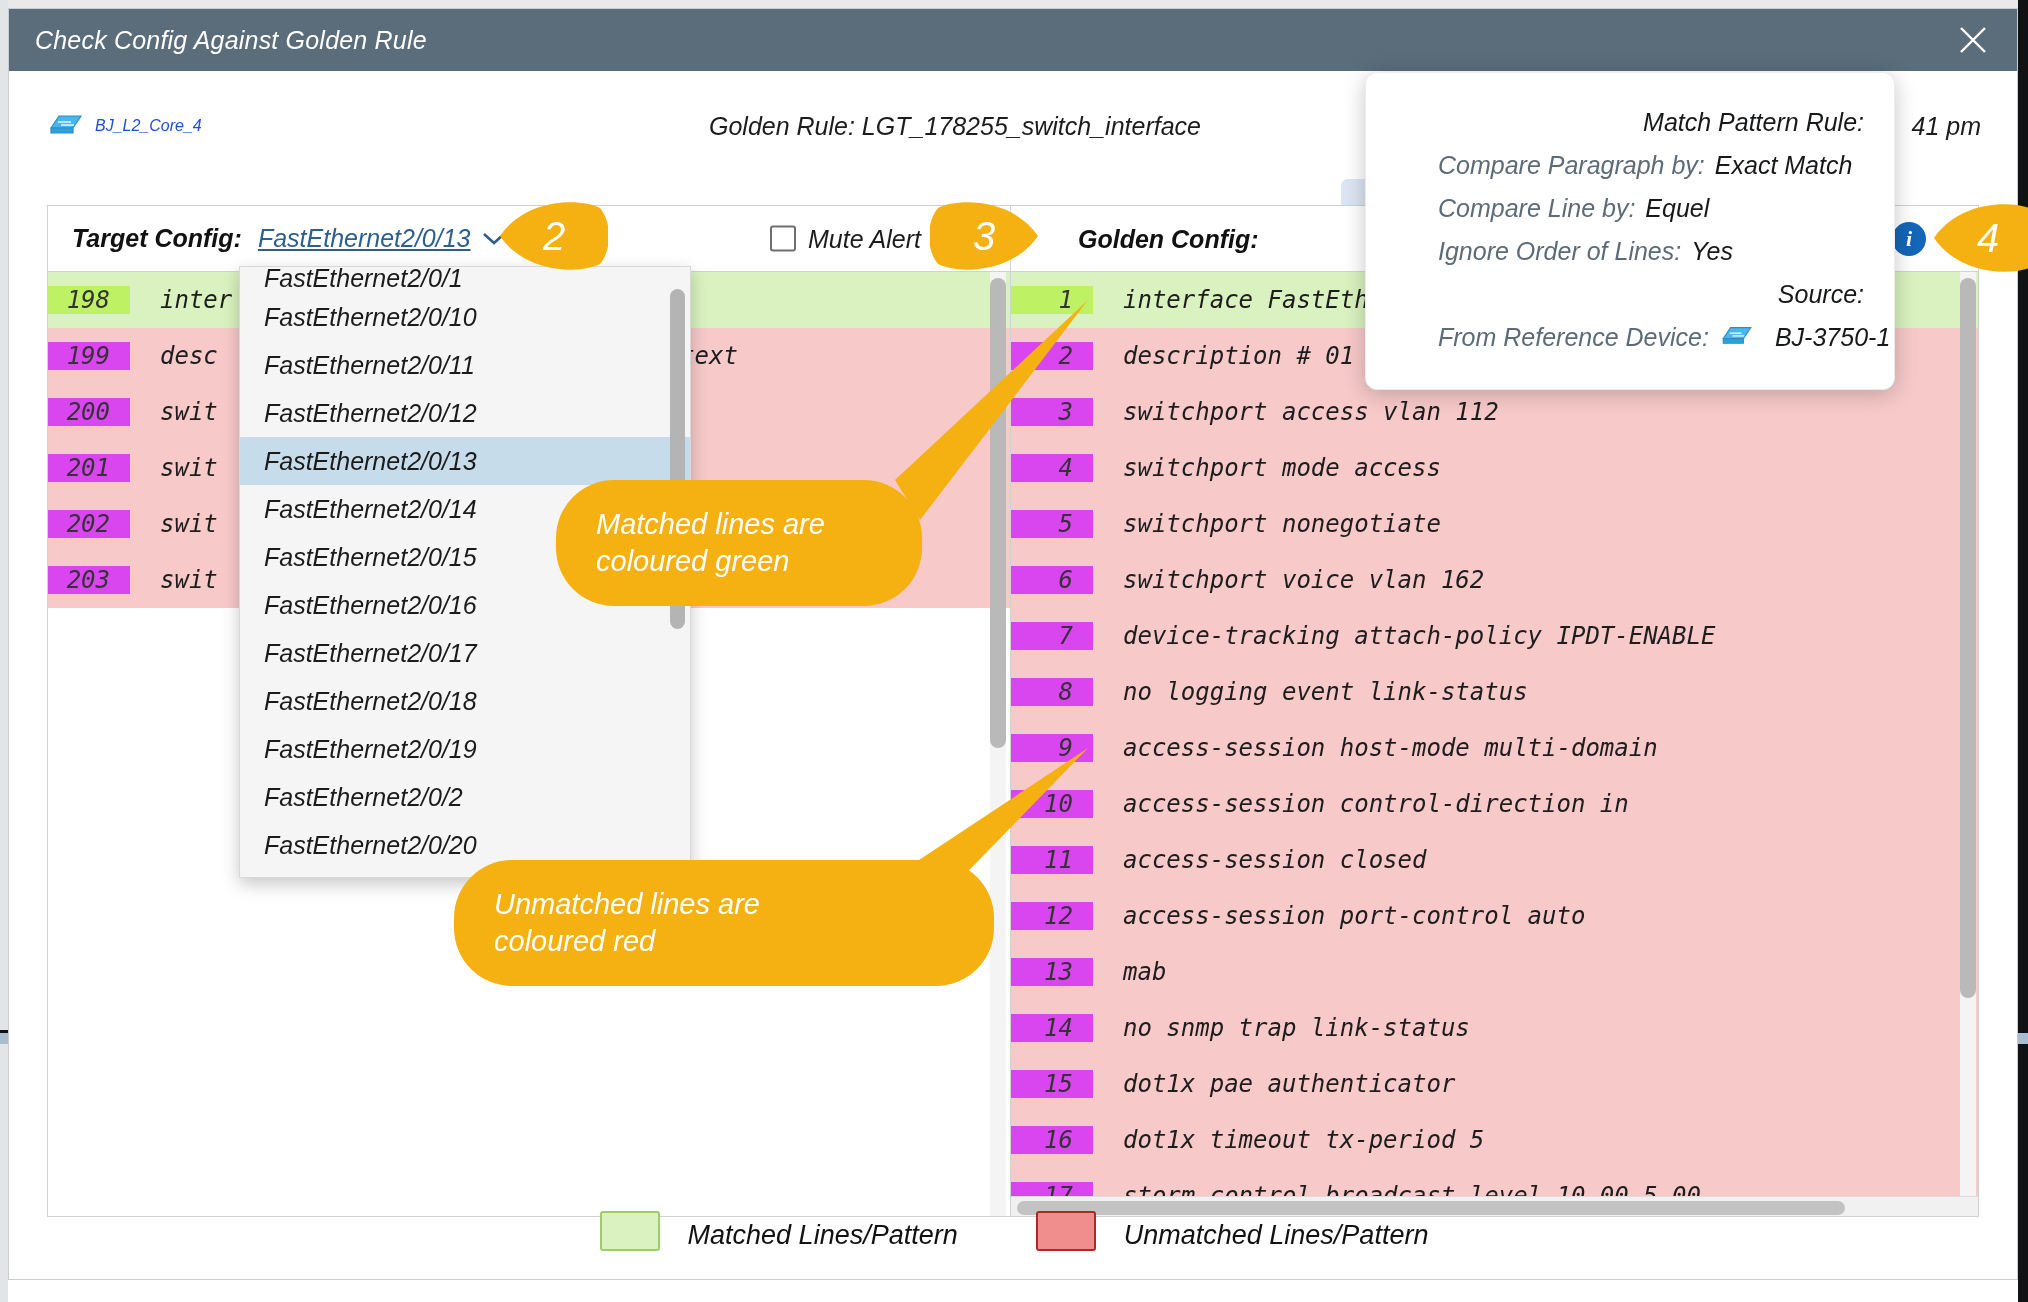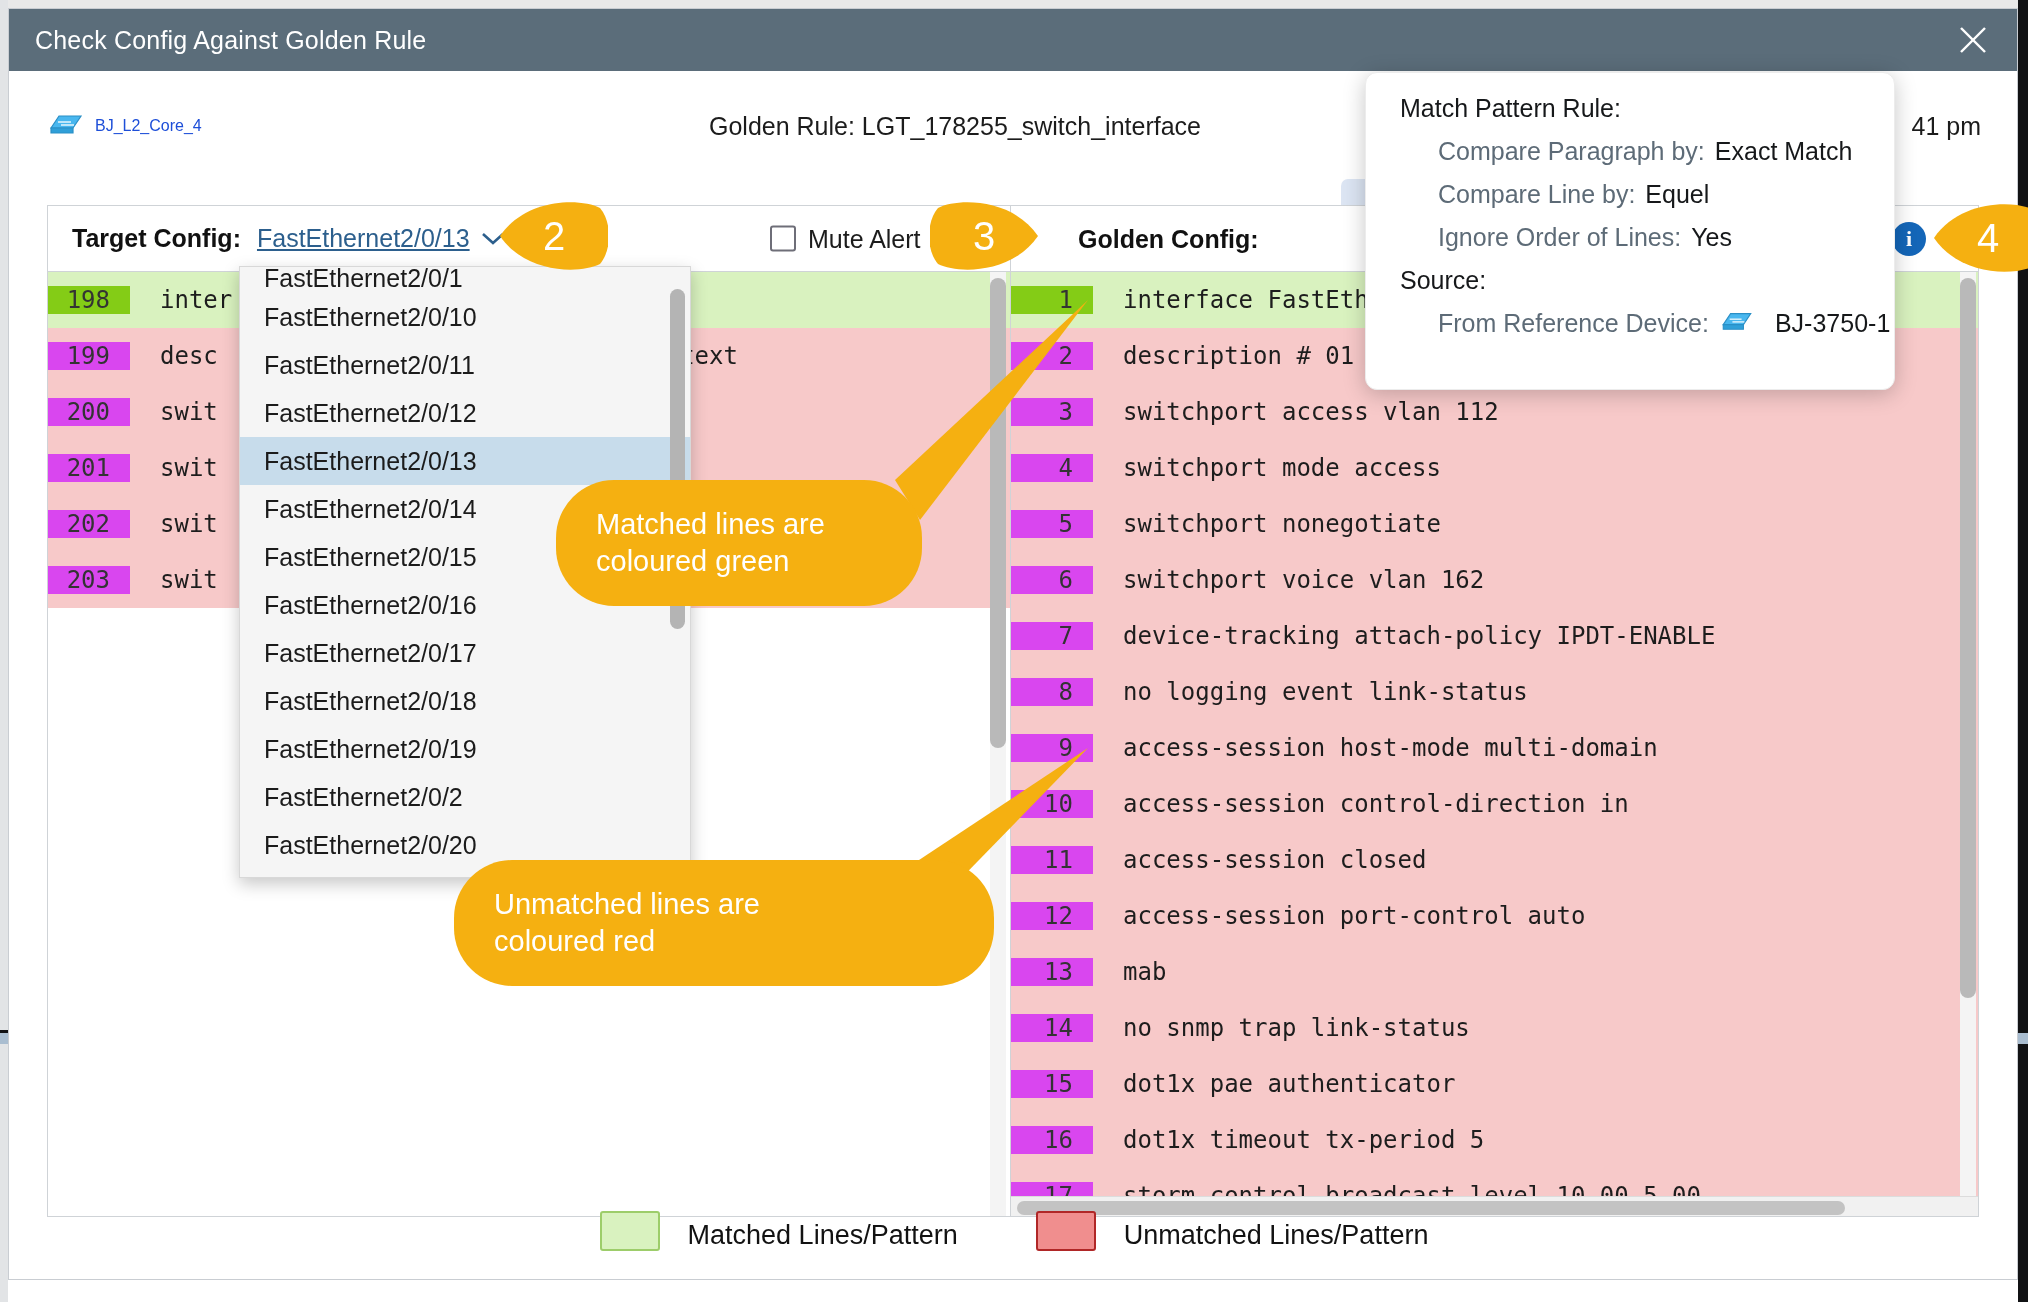--- a/index.html
+++ b/index.html
@@ -7,20 +7,21 @@
     margin: 0; padding: 0;
     width: 2028px; height: 1302px;
     background: #ffffff;
     font-family: "Liberation Sans", sans-serif;
     overflow: hidden;
   }
   #root {
     position: relative;
     width: 2028px; height: 1044px;
     background: #fdfdfd;
+    font-style: italic;
   }
 
   
   .chrome-top {
     position: absolute; left: 0; top: 0; width: 2028px; height: 8px;
     background: #e9e9e9;
   }
   .chrome-left {
     position: absolute; left: 0; top: 0; width: 8px; height: 1302px;
     background: #e2e4e6;
@@ -188,21 +189,21 @@
     white-space: pre;
   }
   .gutter {
     width: 82px; min-width: 82px;
     text-align: right;
     padding-right: 20px;
     color: #333;
   }
   .code-text { padding-left: 30px; }
   .row-matched   { background: #d9f2bf; }
-  .row-matched .gutter { background: #84cc16; }
+  .row-matched .gutter { background: #bef264; }
   .row-unmatched { background: #f7c9c9; }
   .row-unmatched .gutter { background: #d946ef; }
   .row-blank { background: #ffffff; }
   .row-blank .gutter { background: #ffffff; }
 
   
   .vscroll {
     position: absolute; top: 0; right: 4px;
     width: 16px; height: 946px;
     background: #f4f4f4;
@@ -260,22 +261,23 @@
 
   
   .tooltip {
     position: absolute;
     left: 1365px; top: 72px;
     width: 530px; height: 318px;
     background: #ffffff;
     border-radius: 12px;
     box-shadow: 0 4px 22px rgba(0,0,0,.22);
     border: 1px solid #ececec;
-    padding: 15px 30px;
+    padding: 29px 30px;
     z-index: 40;
+    text-align: right;
   }
   .tt-head {
     font-size: 25px; color: #16181a;
     margin: 6px 0 14px 4px;
   }
   .tt-row {
     display: flex; align-items: center;
     margin: 0 0 14px 42px;
     font-size: 25px;
     white-space: nowrap;

